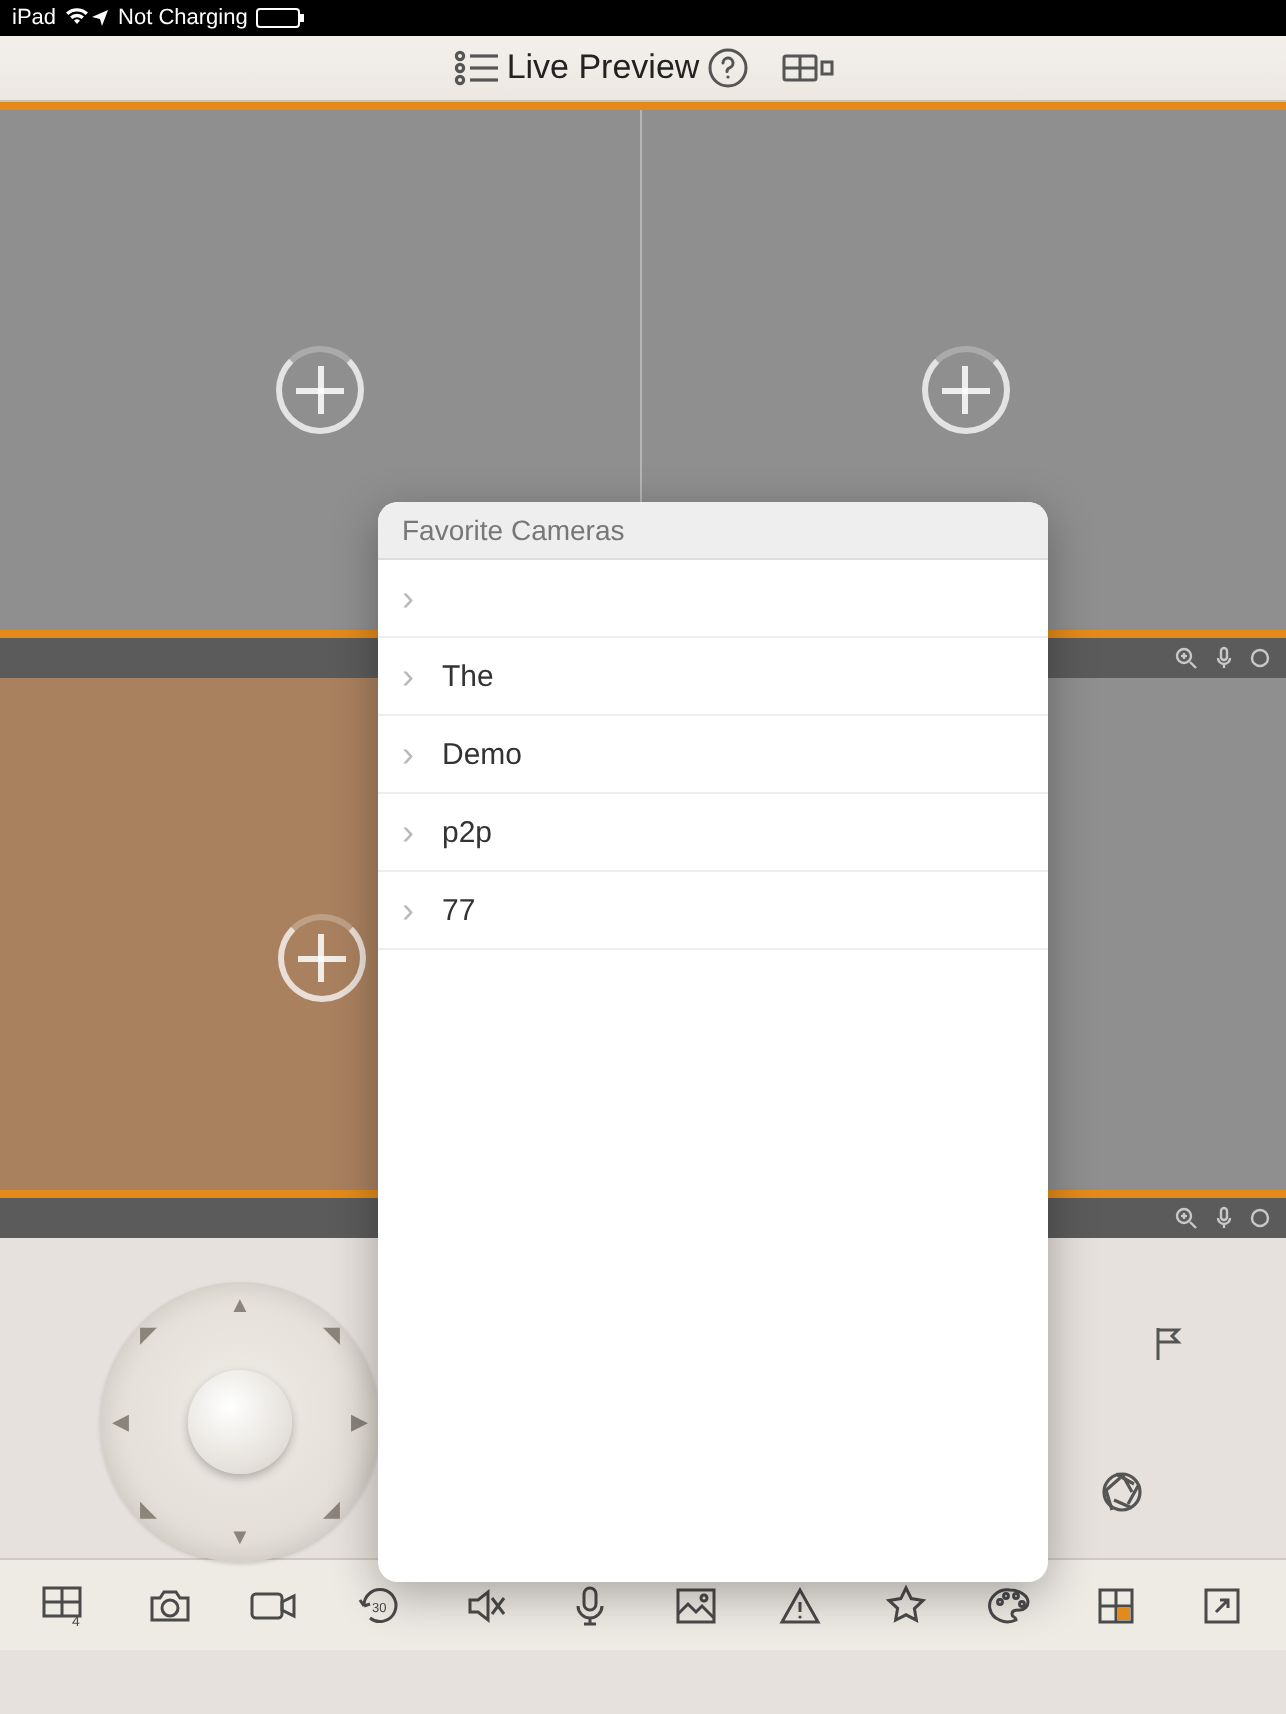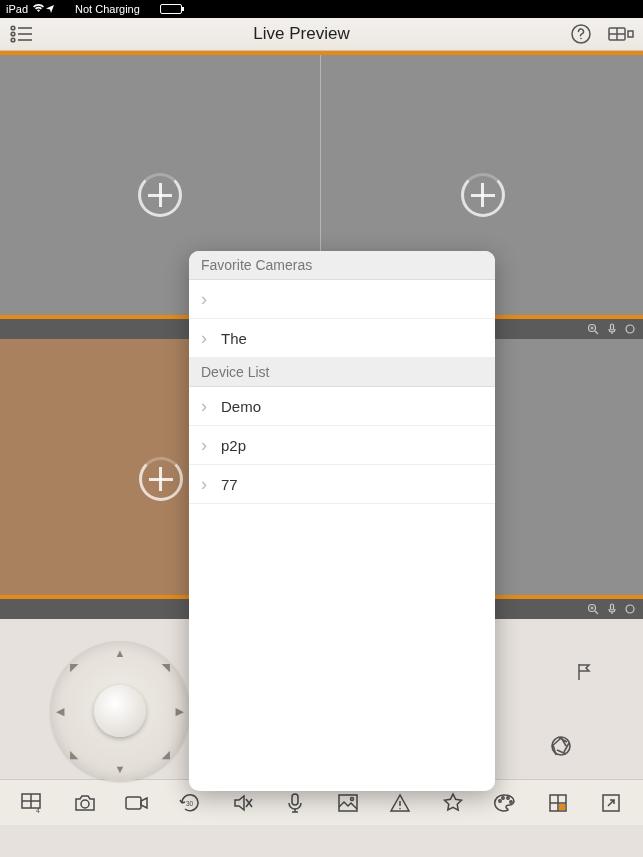--- a/index.html
+++ b/index.html
@@ -1,27 +1,27 @@
 <!DOCTYPE html>
 <html><head>
 <meta charset="utf-8">
 <style>
   * { box-sizing: border-box; margin: 0; padding: 0; }
   html, body { width: 643px; height: 857px; font-family: -apple-system, "Helvetica Neue", Arial, sans-serif; background: #e6e1dc; overflow: hidden; }
   
   .statusbar { height: 18px; background: #000; color: #fff; display: flex; align-items: center; font-size: 11px; padding: 0 6px; }
   .statusbar .sb-left { display: flex; align-items: flex-start; gap: 4px; }
   .statusbar .sb-center { flex: 1; text-align: center; }
-  .statusbar .sb-right { display: flex; align-items: center; gap: 20px; }
+  .statusbar .sb-right { display: flex; align-items: center; gap: 4px; }
   .sb-wifi { display: inline-block; }
   .sb-loc { display: inline-block; }
   .sb-batt { display:inline-block; width:22px; height:10px; border:1px solid #fff; border-radius:2px; position:relative;}
   .sb-batt::after { content:""; position:absolute; right:-3px; top:2px; width:2px; height:4px; background:#fff; }
   
-  .header { height: 33px; background: linear-gradient(#f3f0ec,#ece7e1); border-bottom: 1px solid #c9c3bb; display:flex; align-items:center; justify-content:space-between; padding:4px 8px; }
+  .header { height: 33px; background: linear-gradient(#f3f0ec,#ece7e1); border-bottom: 1px solid #c9c3bb; display:flex; align-items:center; justify-content:center; padding:4px 8px; }
   .header .h-left, .header .h-right { display:flex; align-items:center; gap:12px; }
   .header .title { font-size: 17px; color:#222; }
   .icon-btn { width:28px; height:28px; display:flex; align-items:center; justify-content:center; color:#555; }
   .orange-strip { height: 4px; background: #e48a1a; }
   
   .grid { position: relative; height: 564px; background:#8f8f8f; }
   .quad { position:absolute; display:flex; align-items:center; justify-content:center; }
   .quad.tl { left:0; top:0; width:321px; height:280px; background:#8f8f8f; border-right:1px solid #b6b6b6; }
   .quad.tr { left:322px; top:0; width:321px; height:280px; background:#8f8f8f; }
   .quad.bl { left:0; top:284px; width:321px; height:280px; background:#a9815f; }
@@ -30,21 +30,21 @@
   .sep1b { position:absolute; left:0; top:260px; right:0; height:4px; background:#e48a1a;}
   .sep2 { position:absolute; left:0; bottom:20px; right:0; height:4px; background:#e48a1a;}
   .sep2b { position:absolute; left:0; bottom:0; right:0; height:20px; background:#5b5b5b; display:flex; align-items:center; justify-content:flex-end; padding-right:8px; gap:8px;}
   .mini-icon { color:#c8c8c8; }
   
   .pc { width:44px; height:44px; position:relative; }
   .pc .ring { position:absolute; inset:0; border:3px solid rgba(255,255,255,0.75); border-radius:50%; border-top-color: rgba(255,255,255,0.25);}
   .pc .h { position:absolute; left:10px; right:10px; top:50%; height:3px; margin-top:-1.5px; background:rgba(255,255,255,0.85);}
   .pc .v { position:absolute; top:10px; bottom:10px; left:50%; width:3px; margin-left:-1.5px; background:rgba(255,255,255,0.85);}
   
-  .popover { position:absolute; left:189px; top:196px; width:306px; height:540px; background:#fff; border-radius:10px; box-shadow:0 6px 24px rgba(0,0,0,.3); overflow:hidden; z-index:50;}
+  .popover { position:absolute; left:189px; top:196px; width:335px; height:540px; background:#fff; border-radius:10px; box-shadow:0 6px 24px rgba(0,0,0,.3); overflow:hidden; z-index:50;}
   .popover .arrow { position:absolute; left:-9px; top:268px; width:0; height:0; border-top:10px solid transparent; border-bottom:10px solid transparent; border-right:10px solid #fff; filter: drop-shadow(-1px 0 1px rgba(0,0,0,.1));}
   .pop-hdr { background:#eeeeee; color:#777; font-size:14px; padding:6px 12px; border-bottom:1px solid #ddd;}
   .pop-row { display:flex; align-items:center; height:39px; padding:0 12px; border-bottom:1px solid #eee; gap:14px; color:#333; font-size:15px;}
   .pop-row .chev { color:#b9b9b9; font-size:18px; line-height:1; }
   
   .controls { height:160px; background:#e6e1dc; position:relative; }
   .joystick { position:absolute; left:50px; top:22px; width:140px; height:140px; }
   .joy-outer { position:absolute; inset:0; border-radius:50%; background:radial-gradient(circle at 50% 45%, #efece6, #ddd7cf); box-shadow: inset 0 0 14px rgba(0,0,0,.12), 0 1px 2px rgba(0,0,0,.15);}
   .joy-inner { position:absolute; left:50%; top:50%; width:52px; height:52px; margin:-26px 0 0 -26px; border-radius:50%; background:radial-gradient(circle at 40% 35%, #fff, #d8d2c9); box-shadow:0 2px 5px rgba(0,0,0,.25);}
   .arr { position:absolute; color:#8a847b; font-size:11px; user-select:none;}
@@ -190,21 +190,20 @@
   <div class="popover">
     <div class="arrow"></div>
     <div class="pop-hdr">Favorite Cameras</div>
     <div class="pop-row">
       <span class="chev">›</span>
     </div>
     <div class="pop-row">
       <span class="chev">›</span>
       <span>The</span>
     </div>
-    <div class="pop-hdr">Device List</div>
     <div class="pop-row">
       <span class="chev">›</span>
       <span>Demo</span>
     </div>
     <div class="pop-row">
       <span class="chev">›</span>
       <span>p2p</span>
     </div>
     <div class="pop-row">
       <span class="chev">›</span>

